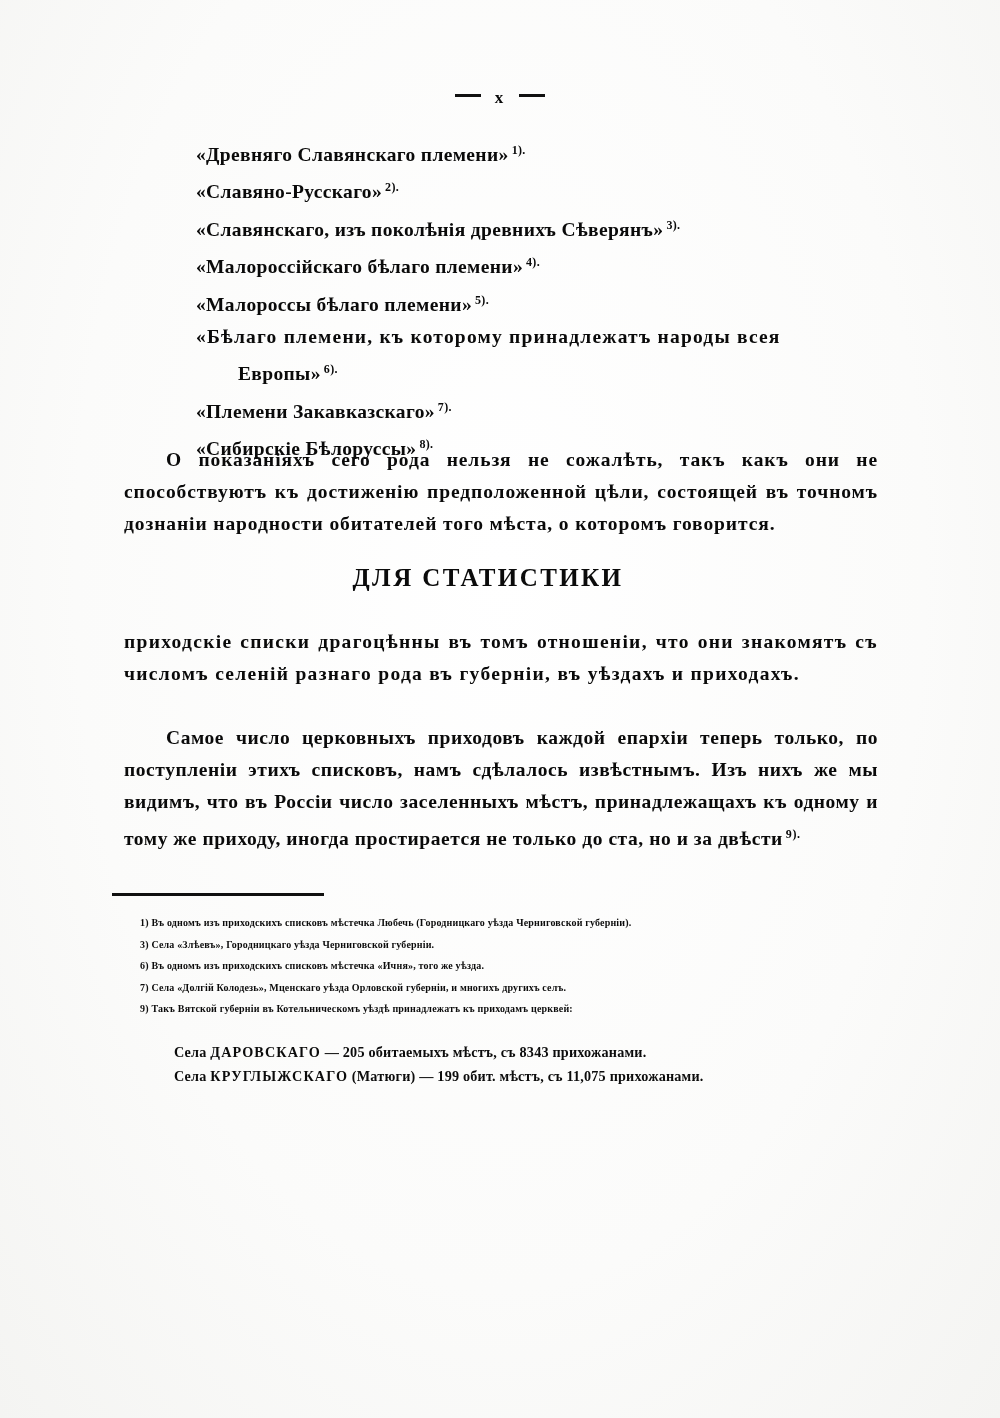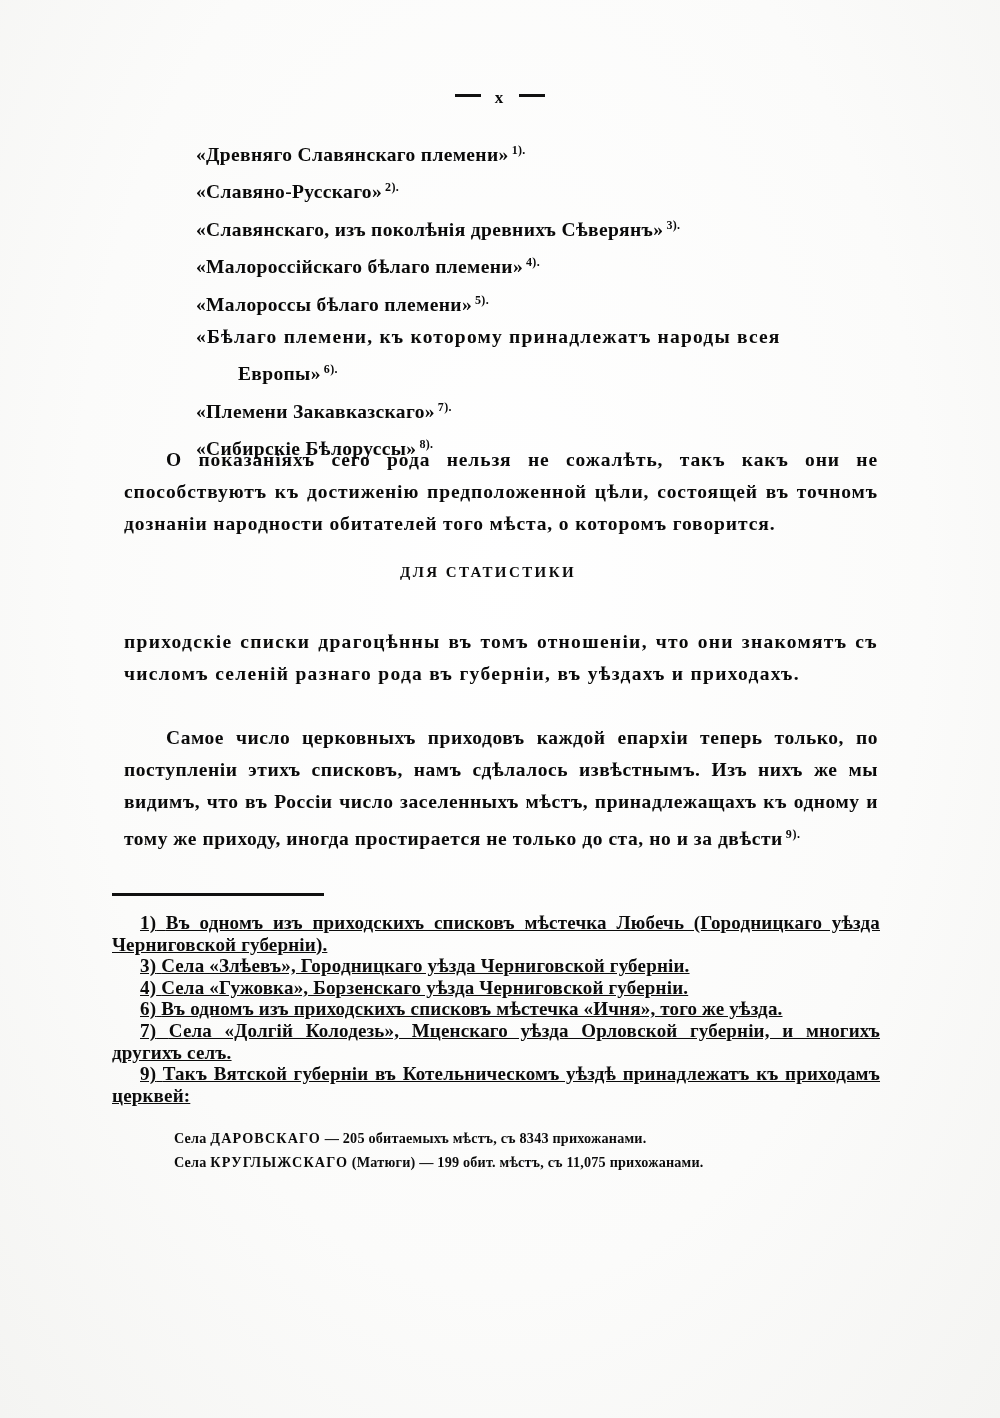--- a/index.html
+++ b/index.html
@@ -110,21 +110,21 @@
   #para-regret { position: absolute; left: 112px; top: 432px; width: 754px; letter-spacing: 0.9px; }
   #para-regret :last-child { }
 
   .section-head {
     position: absolute;
     left: 0;
     top: 564px;
     width: 976px;
     text-align: center;
     font-weight: bold;
-    font-size: 15px;
+    font-size: 25px;
     letter-spacing: 2.4px;
   }
 
   #para-stat { position: absolute; left: 112px; top: 614px; width: 754px; letter-spacing: 1.3px; }
   #para-count { position: absolute; left: 112px; top: 710px; width: 754px; letter-spacing: 0.55px; }
 
   
   .fn-rule {
     position: absolute;
     left: 112px;
@@ -136,28 +136,27 @@
 
   
   .footnotes {
     position: absolute;
     left: 112px;
     top: 912px;
     width: 768px;
   }
   .fn {
     font-weight: bold;
-    font-size: 19px;
+    font-size: 10px;
     line-height: 21.6px;
     text-align: justify;
     letter-spacing: 0.18px;
     text-indent: 28px;
     margin: 0;
     color: #0c0c0c;
-    text-decoration: underline;
   }
   .fn .num { }
 
   .village-list {
     margin-top: 20px;
   }
   .village {
     font-weight: bold;
     font-size: 14.2px;
     line-height: 24px;
@@ -237,24 +236,20 @@
         <span class="num">1)</span>
         <span>Въ одномъ изъ приходскихъ списковъ мѣстечка Любечь (Городницкаго уѣзда Черниговской губерніи).</span>
       </p>
 
 
       <p class="fn">
         <span class="num">3)</span>
         <span>Села «Злѣевъ», Городницкаго уѣзда Черниговской губерніи.</span>
       </p>
 
-      <p class="fn">
-        <span class="num">4)</span>
-        <span>Села «Гужовка», Борзенскаго уѣзда Черниговской губерніи.</span>
-      </p>
 
 
       <p class="fn">
         <span class="num">6)</span>
         <span>Въ одномъ изъ приходскихъ списковъ мѣстечка «Ичня», того же уѣзда.</span>
       </p>
 
       <p class="fn">
         <span class="num">7)</span>
         <span>Села «Долгій Колодезь», Мценскаго уѣзда Орловской губерніи, и многихъ другихъ селъ.</span>

